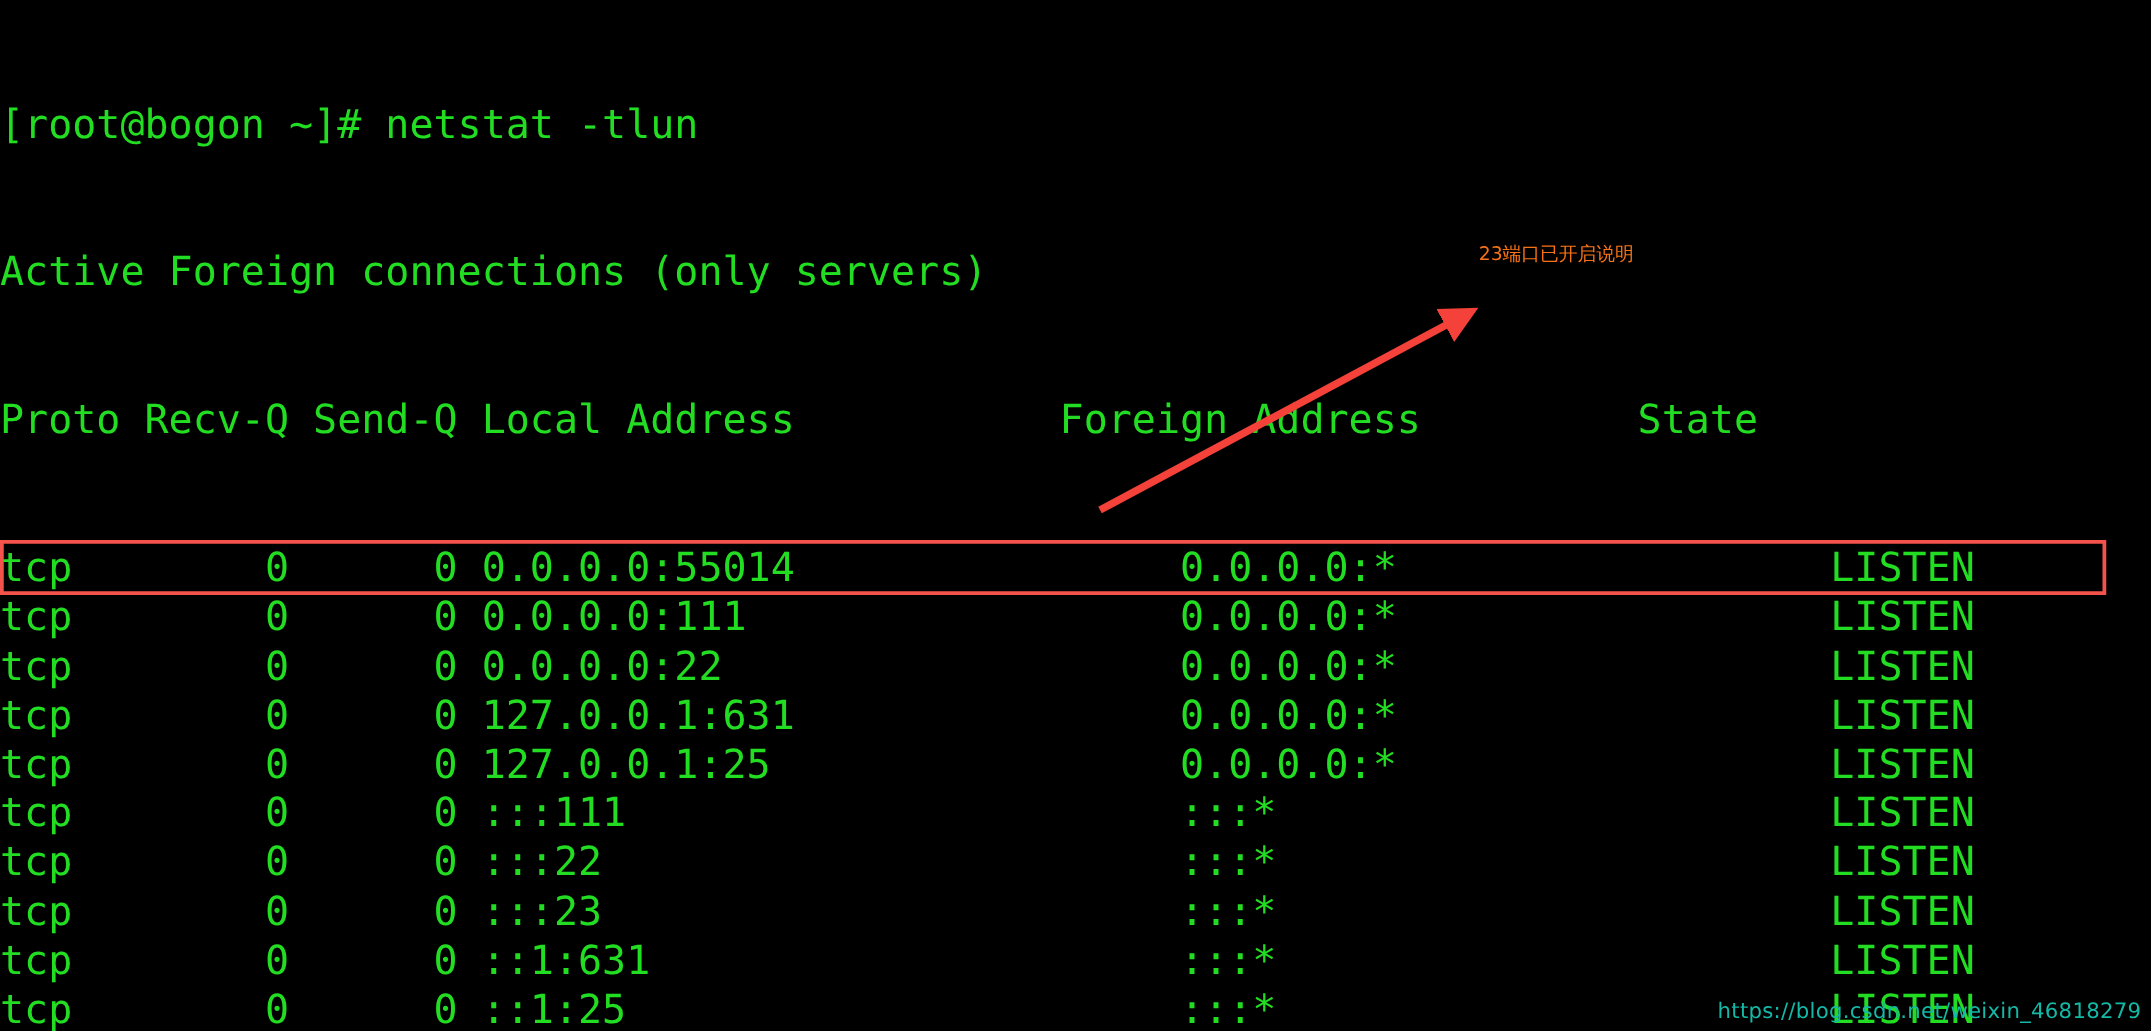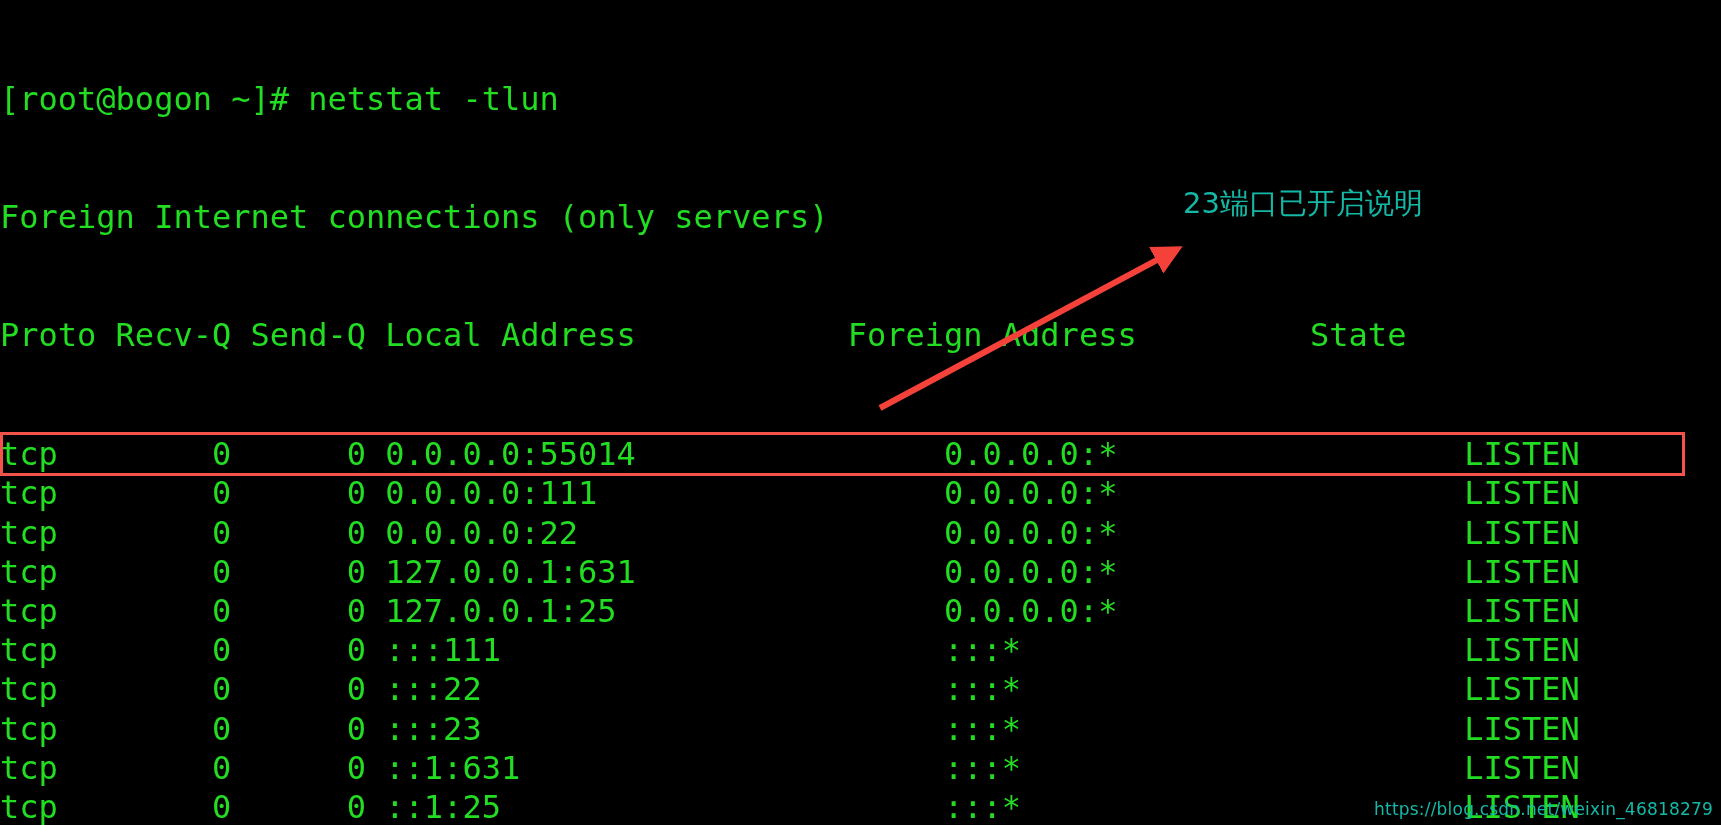--- a/index.html
+++ b/index.html
@@ -59,23 +59,23 @@
     height: 44px;
     border: 3px solid #f4534b;
     box-sizing: border-box;
     background: transparent;
   }
 
   .anno-text {
     position: absolute;
     left: 1183px;
     top: 185px;
-    color: #14b8a6;
+    color: #f97316;
     font-family: "DejaVu Sans", "Liberation Sans", sans-serif;
-    font-size: 29px;
+    font-size: 15px;
     line-height: 36px;
     white-space: nowrap;
   }
   .anno-text .anno-line { display: block; }
 
   .watermark {
     position: absolute;
     right: 8px;
     bottom: 6px;
     color: #14b8a6;
@@ -85,21 +85,21 @@
     white-space: nowrap;
   }
 </style>
 </head>
 <body>
 
 <div id="screen">
 
   <div id="terminal">
     <span class="tline">[root@bogon ~]# netstat -tlun</span>
-    <span class="tline">Foreign Internet connections (only servers)</span>
+    <span class="tline">Active Foreign connections (only servers)</span>
     <span class="tline">Proto Recv-Q Send-Q Local Address           Foreign Address         State</span>
     <div id="row-container"><span class="tline">tcp        0      0 0.0.0.0:55014                0.0.0.0:*                  LISTEN</span><span class="tline">tcp        0      0 0.0.0.0:111                  0.0.0.0:*                  LISTEN</span><span class="tline">tcp        0      0 0.0.0.0:22                   0.0.0.0:*                  LISTEN</span><span class="tline">tcp        0      0 127.0.0.1:631                0.0.0.0:*                  LISTEN</span><span class="tline">tcp        0      0 127.0.0.1:25                 0.0.0.0:*                  LISTEN</span><span class="tline">tcp        0      0 :::111                       :::*                       LISTEN</span><span class="tline">tcp        0      0 :::22                        :::*                       LISTEN</span><span class="tline">tcp        0      0 :::23                        :::*                       LISTEN</span><span class="tline">tcp        0      0 ::1:631                      :::*                       LISTEN</span><span class="tline">tcp        0      0 ::1:25                       :::*                       LISTEN</span></div>
   </div>
 
   <div id="overlay">
 
     <div class="hl-box"></div>
 
     <svg width="1721" height="825" style="position:absolute;left:0;top:0;">
       <defs>

